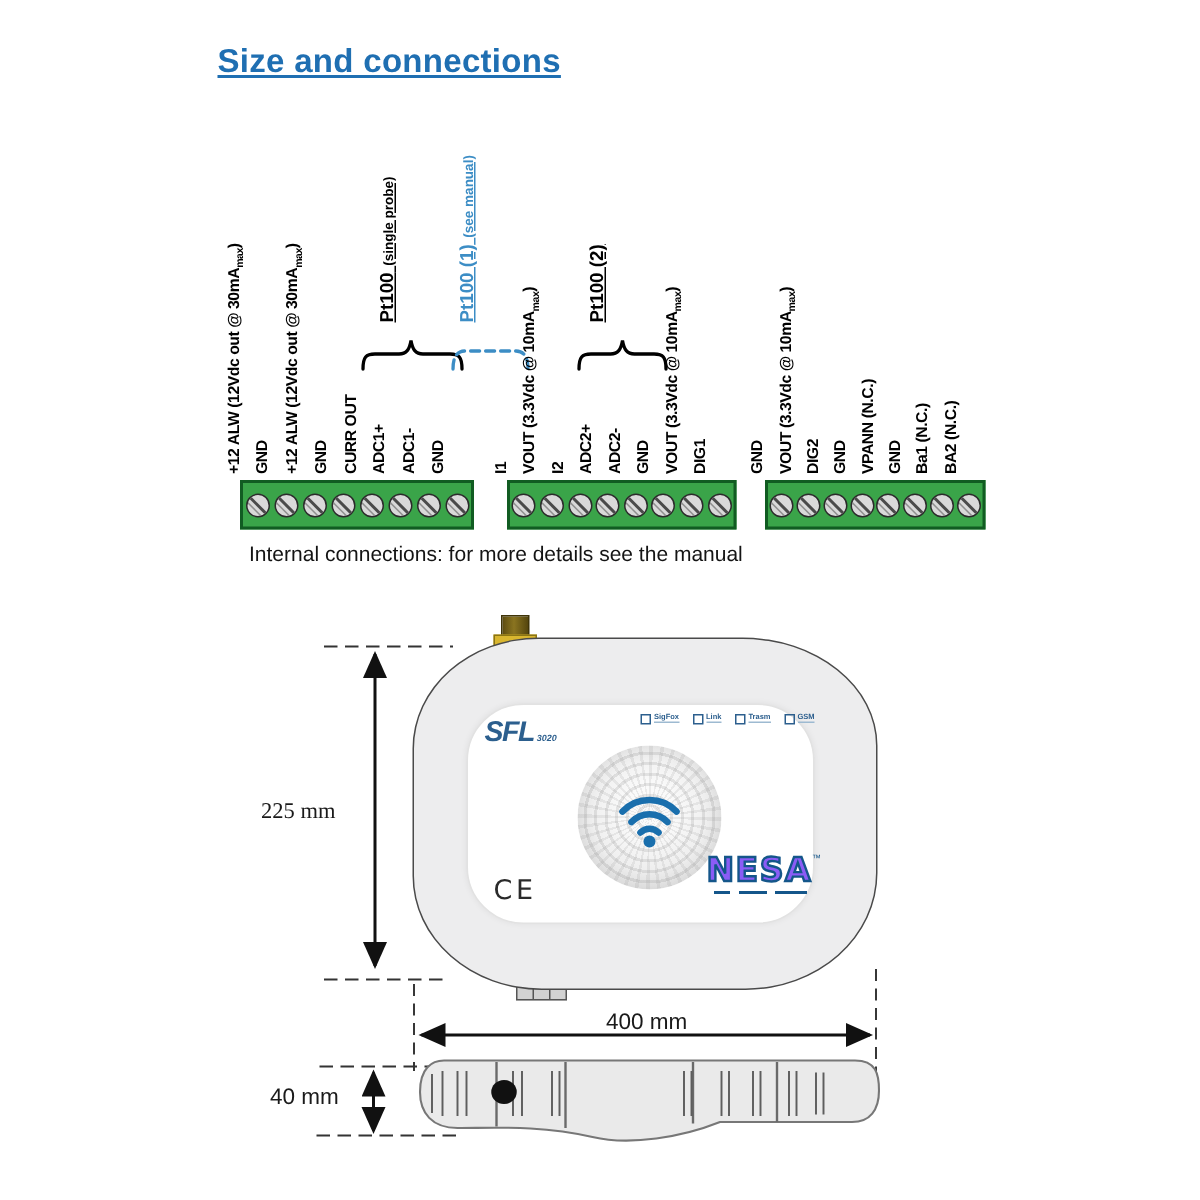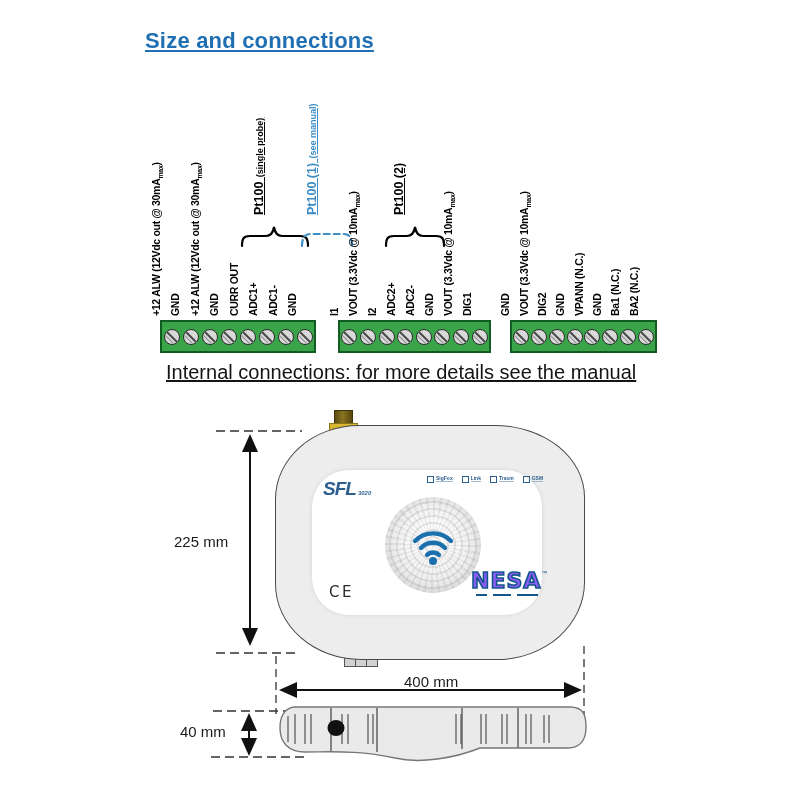--- a/index.html
+++ b/index.html
@@ -2,22 +2,22 @@
 <html><head>
 <meta charset="utf-8">
 <style>
   html,body{margin:0;padding:0;background:#fff;}
   #canvas{position:relative;width:784px;height:800px;background:#ffffff;overflow:hidden;
           font-family:"Liberation Sans",sans-serif;}
 
   
   .page-title{position:absolute;left:145px;top:28px;font-size:22px;font-weight:bold;
               color:#1F6FB2;text-decoration:underline;letter-spacing:0.2px;}
-  .subtitle{position:absolute;left:166px;top:361px;font-size:20px;color:#141414;
-            text-decoration:underline;}
+  .subtitle{position:absolute;left:166px;top:361px;font-size:14px;color:#141414;
+            }
 
   
   .terminal-block{position:absolute;top:320px;height:33px;background:#3AA449;
                   border:2px solid #115C22;box-sizing:border-box;display:flex;
                   justify-content:space-around;align-items:center;z-index:3;}
   #block-1{left:160px;width:156px;}
   #block-2{left:338px;width:153px;}
   #block-3{left:510px;width:147px;}
   .screw{width:16px;height:16px;border-radius:50%;background:#D9D9D9;
          border:1.6px solid #2B2B2B;position:relative;overflow:hidden;box-sizing:border-box;}
@@ -61,36 +61,36 @@
   .led-box{width:5px;height:5px;border:1.3px solid #2C5F8E;margin-top:0.5px;}
   .led-label{font-size:5px;font-weight:bold;color:#2C5F8E;line-height:6px;
              border-bottom:0.5px solid #9dbad1;}
   .dome{position:absolute;left:385px;top:497px;width:96px;height:96px;border-radius:50%;z-index:4;
         background:
           repeating-conic-gradient(rgba(150,150,150,0.16) 0 3deg, rgba(255,255,255,0) 3deg 9deg),
           repeating-radial-gradient(circle at 50% 50%, rgba(140,140,140,0.20) 0 2px, rgba(255,255,255,0) 2px 7px),
           radial-gradient(circle at 50% 44%, #FAFAFA 0 22%, #EFEFEF 55%, #DFDFDF 85%, #D6D6D6 100%);
         box-shadow:inset 0 0 14px rgba(0,0,0,0.08);}
   .wifi-wrap{position:absolute;left:409px;top:524px;z-index:5;}
-  .ce-mark{position:absolute;left:329px;top:583px;font-size:15px;color:#2A2A2A;
+  .ce-mark{position:absolute;left:329px;top:583px;font-size:18px;color:#2A2A2A;
            letter-spacing:2.5px;z-index:4;font-family:"DejaVu Sans",sans-serif;}
   .nesa-logo{position:absolute;left:471px;top:570px;z-index:4;text-align:left;}
   .nesa-text{font-size:22px;font-weight:900;letter-spacing:1px;line-height:22px;
              color:#8b5cf6;-webkit-text-stroke:1.6px #14568A;font-family:"DejaVu Sans",sans-serif;}
   .nesa-tm{font-size:6px;color:#14568A;vertical-align:top;-webkit-text-stroke:0;}
   .nesa-lines{height:2px;width:62px;margin:2px 0 0 5px;
               background:linear-gradient(90deg,#14568A 0 17%,transparent 17% 27%,#14568A 27% 57%,transparent 57% 66%,#14568A 66% 100%);}
   .bottom-tab{position:absolute;left:344px;top:656px;width:34px;height:11px;background:#D2D2D2;
               border:1px solid #555;box-sizing:border-box;display:flex;z-index:1;}
   .bottom-tab span{flex:1;border-right:1px solid #555;}
   .bottom-tab span:last-child{border-right:none;}
 
   
   .dim-label{position:absolute;font-size:15px;color:#1A1A1A;z-index:4;}
-  #dim-height{left:174px;top:533px;}
+  #dim-height{left:174px;top:533px;font-family:Liberation Serif, serif;}
   #dim-width{left:404px;top:673px;}
   #dim-depth{left:180px;top:723px;}
 
   
   #lineart{position:absolute;left:0;top:0;z-index:1;}
 </style>
 </head>
 <body>
 
 <div id="canvas">

